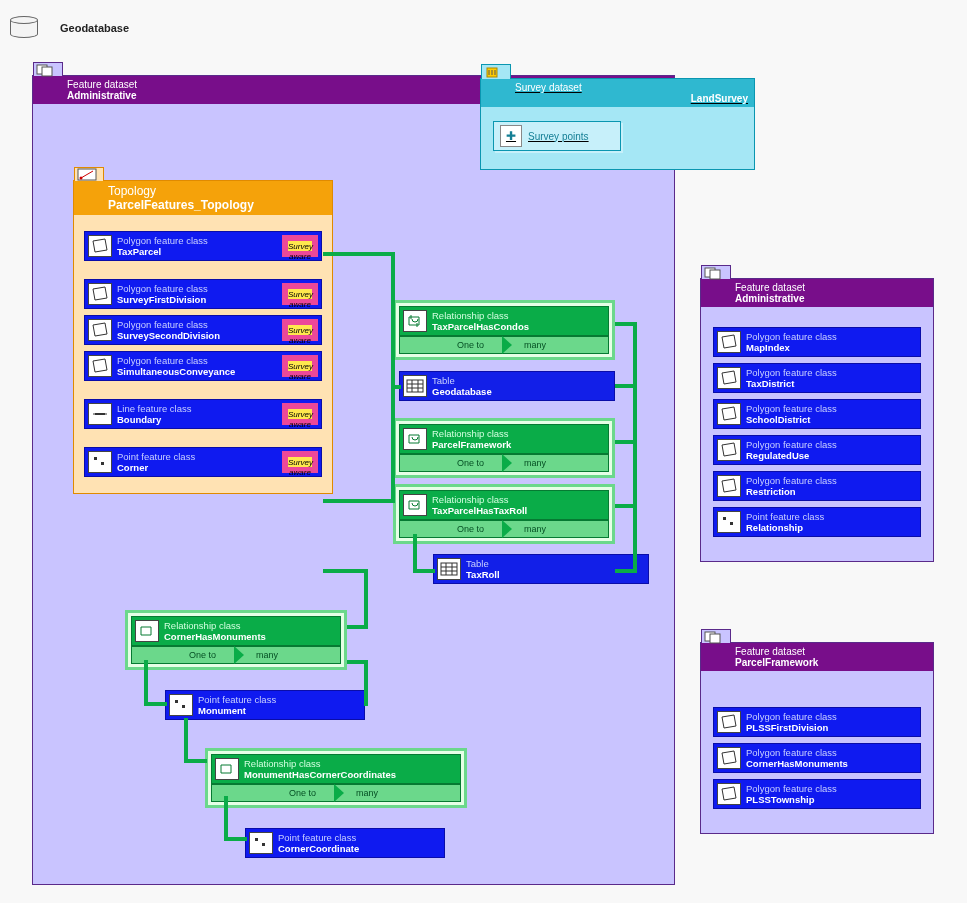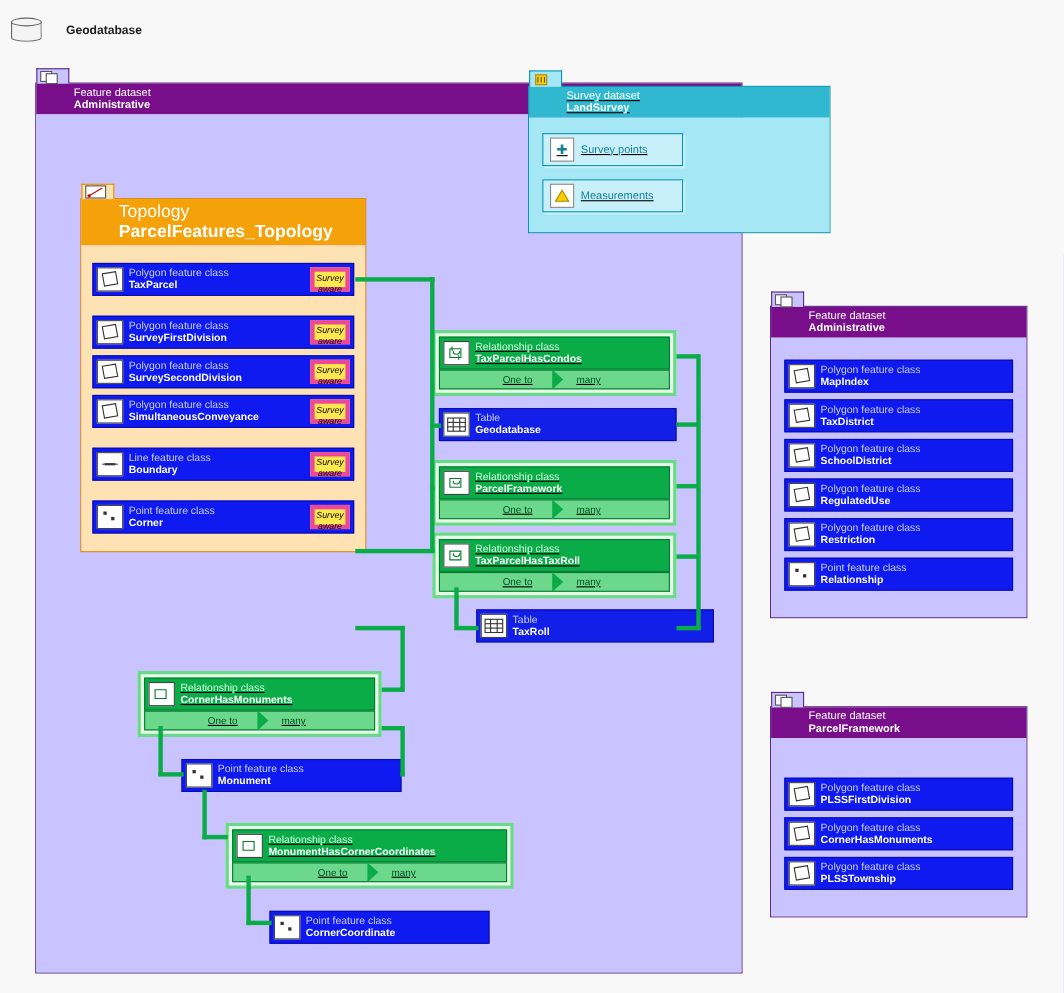--- a/index.html
+++ b/index.html
@@ -37,45 +37,45 @@
   .sv-tab { position:absolute; top:-15px; left:0; width:30px; height:15px; background:#a5e7f5; border:1px solid #0a96b0; border-bottom:none; }
   .sv-item {
     display:inline-flex; align-items:center;
     width:128px; height:30px; margin:6px;
     border:1px solid #0a96b0; background:#c7f0fa; color:#157f95; font-size:10px;
     box-shadow:2px 2px 0 #c7f0fa, 4px 4px 0px #a5e7f5;
   }
   .sv-item .icn { width:22px; height:22px; margin:0 6px; background:#fff; border:1px solid #888; display:flex; align-items:center; justify-content:center; font-size:12px; }
   
   .topo-panel { border:1px solid #e08a00; }
-  .topo-title { background:#f5a20a; color:#fff; padding:3px 6px; font-size:16px; }
+  .topo-title { background:#f5a20a; color:#fff; padding:3px 6px; font-size:12px; }
   .topo-body { background:#ffe2b3; position:relative; }
   .topo-tab { position:absolute; top:-14px; left:0; width:30px; height:14px; background:#ffe2b3; border:1px solid #e08a00; border-bottom:none; }
   
   .fc {
     position:relative; background:#0f1af0; color:#fff;
     border:1px solid #0a0da8; font-size:9.5px;
     padding:3px 4px 3px 32px; min-height:28px;
   }
   .fc .sup { font-size:9.5px; color:#c9d0ff; }
   .fc .nm { font-weight:bold; display:block; }
   .fc .icn {
     position:absolute; left:3px; top:3px;
     width:24px; height:22px; background:#fff; border:1px solid #444;
     display:flex; align-items:center; justify-content:center;
   }
   .fc.saw { padding-right:44px; }
   .fc .saw-tag {
     position:absolute; right:3px; top:3px;
-    width:36px; height:22px; background:#ffe84d; border:4px solid #ec4899;
+    width:36px; height:22px; background:#ffe84d; border:6px solid #ec4899;
     color:#000; font-size:8px; font-style:italic; line-height:10px; text-align:center; padding-top:1px;
   }
   .fc-note { background:#fff; color:#333; border:1px solid #aaa; border-top:none; font-size:8.5px; font-style:italic; padding:4px 6px; }
   
-  .rc-wrap { border:3px solid #6bd88b; padding:3px; background:#e6ffe6;text-decoration:underline; }
+  .rc-wrap { border:3px solid #6bd88b; padding:3px; background:#e6ffe6; }
   .rc {
     position:relative; background:#0aac48; color:#fff;
     border:1px solid #067a32; font-size:9.5px;
     padding:3px 4px 3px 32px; min-height:28px;
   }
   .rc .sup { color:#d3ffe0; }
   .rc .icn {
     position:absolute; left:3px; top:3px;
     width:24px; height:22px; background:#fff; border:1px solid #444;
     display:flex; align-items:center; justify-content:center;
@@ -395,34 +395,26 @@
   <div class="sv-tab">
     <svg width="24" height="13" style="position:absolute;top:1px;left:3px;">
         <rect x="2" y="2" width="10" height="9" fill="#ffcc00" stroke="#aa8800"></rect>
         <line x1="4" y1="4" x2="4" y2="9" stroke="#555"></line>
         <line x1="7" y1="4" x2="7" y2="9" stroke="#555"></line>
         <line x1="10" y1="4" x2="10" y2="9" stroke="#555"></line>
       </svg>
   </div>
   <div class="sv-title" style="padding-left:34px;">
     <span>Survey dataset</span>
-    <b style="display:block;">LandSurvey</b>
+    <b style="display:block;text-align:right;">LandSurvey</b>
   </div>
   <div class="sv-body" style="padding:8px 6px 12px; display:flex; flex-wrap:wrap;">
     <div class="sv-item">
       <div class="icn">✚</div>
       <span>Survey points</span>
-    </div>
-    <div class="sv-item">
-      <div class="icn" style="color:#c90;">
-          <svg width="16" height="14">
-            <polygon points="2,12 14,12 8,2" fill="#ffcc00" stroke="#aa8800"></polygon>
-          </svg>
-        </div>
-      <span>Measurements</span>
     </div>
   </div>
 </div>
 
 <div class="abs ds-panel" style="left:700px; top:278px; width:234px;">
   <div class="ds-tab-icon">
     <svg width="24" height="12">
         <rect x="1" y="1" width="10" height="9" fill="#fff" stroke="#555"></rect>
         <rect x="6" y="3" width="10" height="9" fill="#fff" stroke="#555"></rect>
       </svg>

